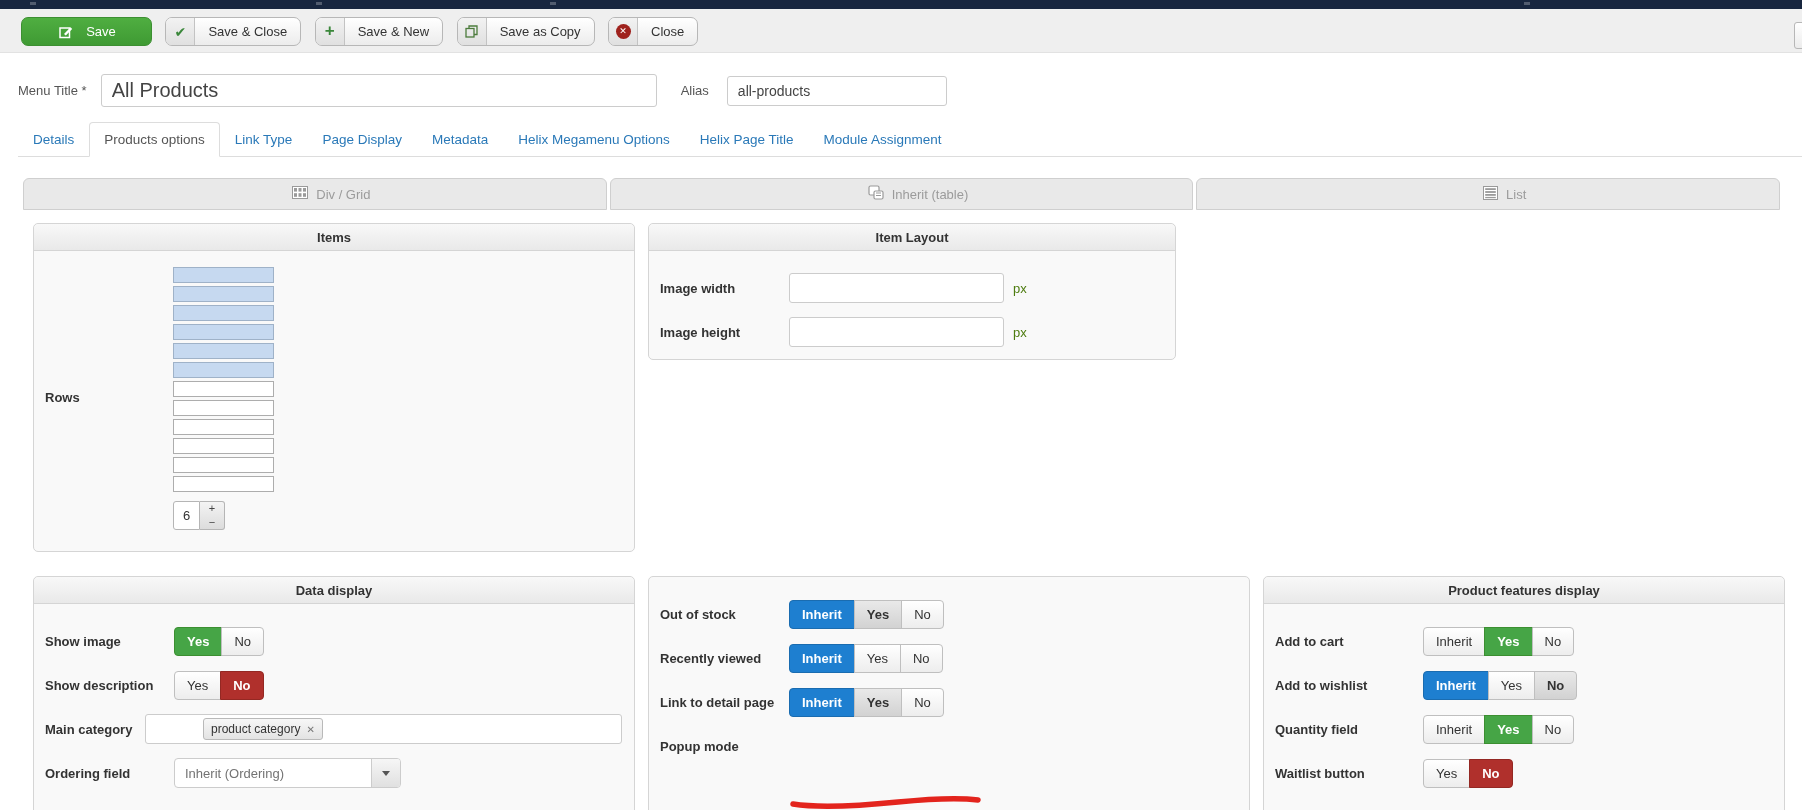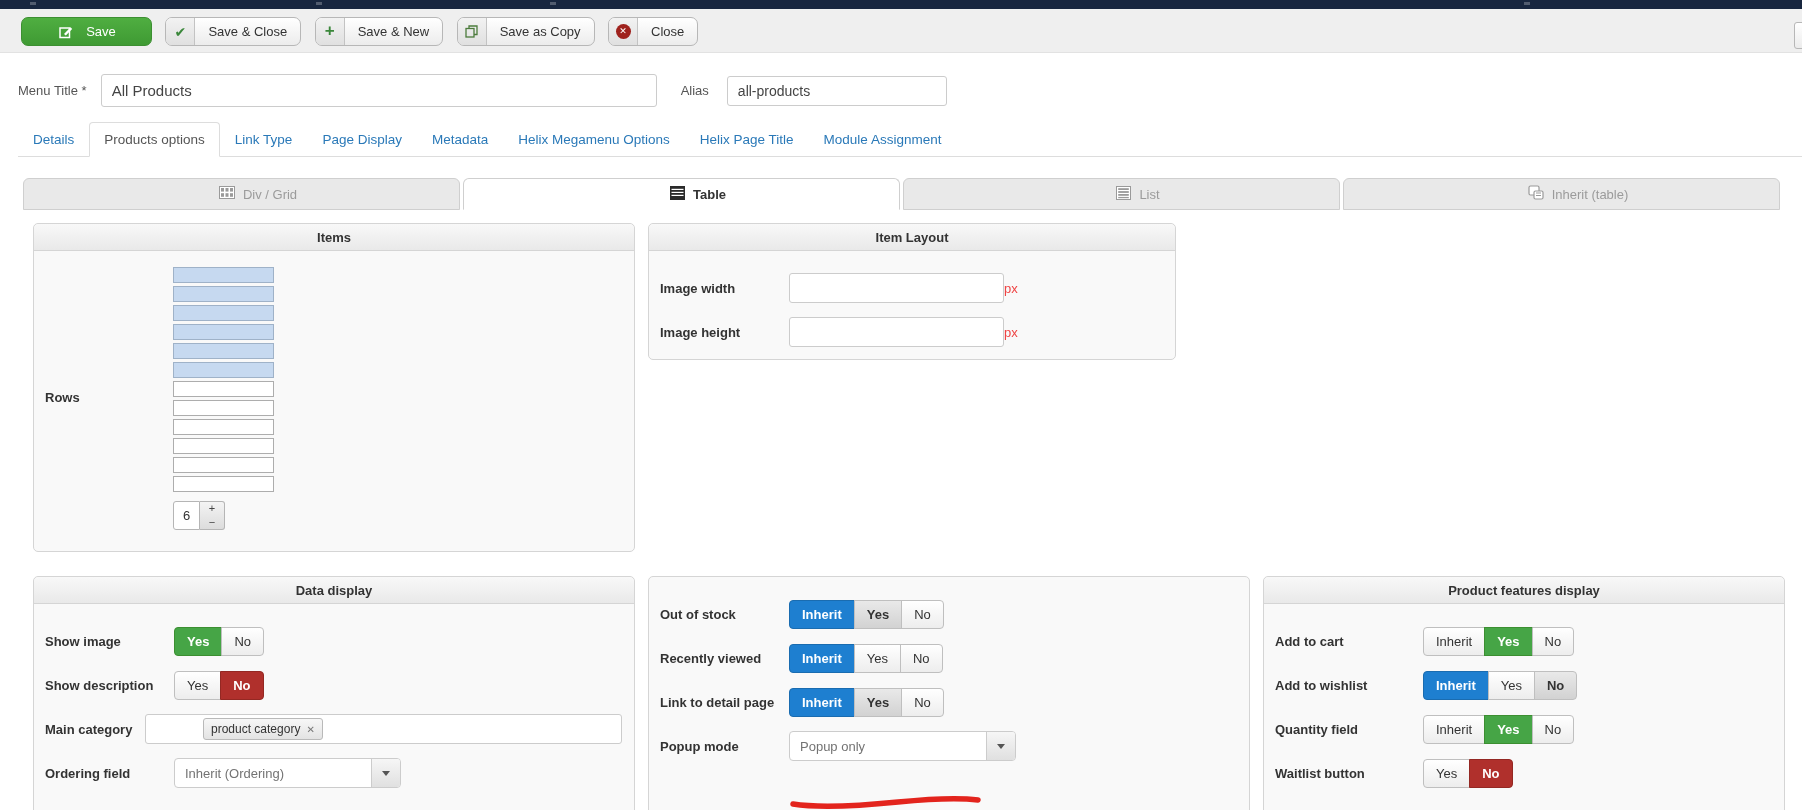--- a/index.html
+++ b/index.html
@@ -28,21 +28,21 @@
   .ic-check{color:#3a873a;font-size:14px;font-weight:bold;line-height:1;}
   .ic-plus{color:#3a873a;font-size:17px;font-weight:bold;line-height:1;margin-top:-2px;}
   .ic-close{width:15px;height:15px;border-radius:50%;background:#9f221d;color:#fff;font-size:9px;font-weight:bold;
             display:flex;align-items:center;justify-content:center;line-height:1;}
   .partial-btn{position:absolute;left:1794px;top:13px;width:20px;height:27px;border:1px solid #b7b7b7;
             border-radius:3px;background:linear-gradient(#fff,#ececec);}
   
   .titlerow{display:flex;align-items:center;margin:21px 0 0 18px;}
   .flabel-top{font-size:13px;color:#555;}
   .titlerow .gap1{width:14px;}
-  .inp{border:1px solid var(--border);border-radius:3px;height:33px;font-size:15px;color:#444;
+  .inp{border:1px solid var(--border);border-radius:3px;height:33px;font-size:20px;color:#444;
        padding:0 10px;font-family:inherit;background:#fff;outline:none;}
   #menu-title-input{width:556px;}
   .alias-label{margin-left:24px;}
   #alias-input{width:220px;height:30px;font-size:14px;margin-left:18px;}
   
   .tabs{margin:15px 0 0 18px;border-bottom:1px solid #ddd;display:flex;align-items:flex-end;height:35px;}
   .tab{font-size:13.5px;color:#2a79b8;text-decoration:none;padding:9px 14px;display:inline-block;
        border:1px solid transparent;margin-bottom:-1px;cursor:pointer;white-space:nowrap;}
   .tab.active{background:#fff;border-color:#ddd #ddd #fff #ddd;border-radius:4px 4px 0 0;color:#555;text-align:right;}
   
@@ -76,21 +76,21 @@
        background:linear-gradient(#f4f4f4,#dcdcdc);display:flex;flex-direction:column;}
   .stepper .pm span{flex:1;display:flex;align-items:center;justify-content:center;font-size:11px;color:#444;
        line-height:1;cursor:pointer;}
   
   .fields{padding:22px 12px 0 11px;}
   .frow{display:flex;align-items:center;margin-bottom:14px;min-height:30px;}
   .flabel{width:129px;flex:0 0 129px;font-size:13px;font-weight:bold;color:#333;}
   .p-pfeat .flabel{width:148px;flex:0 0 148px;}
   
   .inp-sm{width:215px;height:30px;font-size:13px;}
-  .unit{font-size:13px;color:#ef4444;}
+  .unit{margin-left:9px;font-size:13px;color:#4d7c0f;}
   
   .btn-group{display:inline-flex;border-radius:4px;}
   .tseg{height:29px;padding:0 12px;font-size:13px;color:#333;border:1px solid #bfbfbf;margin-left:-1px;
        background:linear-gradient(#ffffff,#ededed);cursor:pointer;font-family:inherit;}
   .tseg:first-child{border-radius:4px 0 0 4px;margin-left:0;}
   .tseg:last-child{border-radius:0 4px 4px 0;}
   .tseg.on-green{background:var(--green);border-color:#3c8f31;color:#fff;font-weight:bold;}
   .tseg.on-red{background:var(--red);border-color:#942823;color:#fff;font-weight:bold;}
   .tseg.on-blue{background:var(--blue);border-color:#1a6cb0;color:#fff;font-weight:bold;}
   .tseg.seg-gray{background:linear-gradient(#e9e9e9,#d2d2d2);font-weight:bold;}
@@ -189,57 +189,44 @@
             <rect x="6.5" y="2" width="3" height="3.6"></rect>
             <rect x="11" y="2" width="3" height="3.6"></rect>
             <rect x="2" y="7.2" width="3" height="3.6"></rect>
             <rect x="6.5" y="7.2" width="3" height="3.6"></rect>
             <rect x="11" y="7.2" width="3" height="3.6"></rect>
           </g>
         </svg>
     </span>
     <span>Div / Grid</span>
   </div>
-  <div class="subtab active">
+  <div class="subtab">
     <span>
-      <svg width="15" height="14" viewBox="0 0 15 14">
-          <rect x="0.5" y="0.5" width="14" height="13" fill="#2b2b2b" stroke="#2b2b2b"></rect>
-          <g stroke="#fff" stroke-width="1.2">
-            <line x1="1.5" y1="3.4" x2="13.5" y2="3.4"></line>
-            <line x1="1.5" y1="6.4" x2="13.5" y2="6.4"></line>
-            <line x1="1.5" y1="9.4" x2="13.5" y2="9.4"></line>
-          </g>
-        </svg>
-    </span>
-    <span>Table</span>
+      <svg width="16" height="15" viewBox="0 0 16 15">
+          <rect x="1" y="1" width="10" height="9" rx="1.5" fill="#fff" stroke="#9a9a9a" stroke-width="1.2"></rect>
+          <rect x="6" y="6" width="9" height="8" rx="1.5" fill="#fff" stroke="#9a9a9a" stroke-width="1.2"></rect>
+          <path d="M8 8 h5 M8 10.5 h5" stroke="#9a9a9a" stroke-width="1"></path>
+        </svg>
+    </span>
+    <span>Inherit (table)</span>
   </div>
   <div class="subtab">
     <span>
       <svg width="15" height="14" viewBox="0 0 15 14">
           <rect x="0.5" y="0.5" width="14" height="13" fill="#fff" stroke="#9a9a9a"></rect>
           <g fill="#9a9a9a">
             <rect x="2.2" y="2.2" width="10.6" height="1.8"></rect>
             <rect x="2.2" y="5.1" width="10.6" height="1.8"></rect>
             <rect x="2.2" y="8" width="10.6" height="1.8"></rect>
             <rect x="2.2" y="10.9" width="10.6" height="1.3"></rect>
           </g>
         </svg>
     </span>
     <span>List</span>
   </div>
-  <div class="subtab">
-    <span>
-      <svg width="16" height="15" viewBox="0 0 16 15">
-          <rect x="1" y="1" width="10" height="9" rx="1.5" fill="#fff" stroke="#9a9a9a" stroke-width="1.2"></rect>
-          <rect x="6" y="6" width="9" height="8" rx="1.5" fill="#fff" stroke="#9a9a9a" stroke-width="1.2"></rect>
-          <path d="M8 8 h5 M8 10.5 h5" stroke="#9a9a9a" stroke-width="1"></path>
-        </svg>
-    </span>
-    <span>Inherit (table)</span>
-  </div>
 </div>
 
 <div class="content">
 
   <div class="prow">
     <div class="panel p-items">
       <div class="panel-h">Items</div>
       <span class="rows-label">Rows</span>
       <div class="rows-visual">
           <div class="irow sel"></div>
@@ -342,26 +329,20 @@
         <div class="frow">
           <span class="flabel">Link to detail page</span>
           <div class="btn-group">
             <button class="tseg on-blue">Inherit</button>
             <button class="tseg seg-gray">Yes</button>
             <button class="tseg">No</button>
           </div>
         </div>
         <div class="frow">
           <span class="flabel">Popup mode</span>
-          <div class="selectw">
-            <span class="stext">Popup only</span>
-            <span class="scaret">
-                <span class="caret"></span>
-              </span>
-          </div>
         </div>
       </div>
     </div>
 
     <div class="panel p-pfeat">
       <div class="panel-h">Product features display</div>
       <div class="fields">
         <div class="frow">
           <span class="flabel">Add to cart</span>
           <div class="btn-group">

